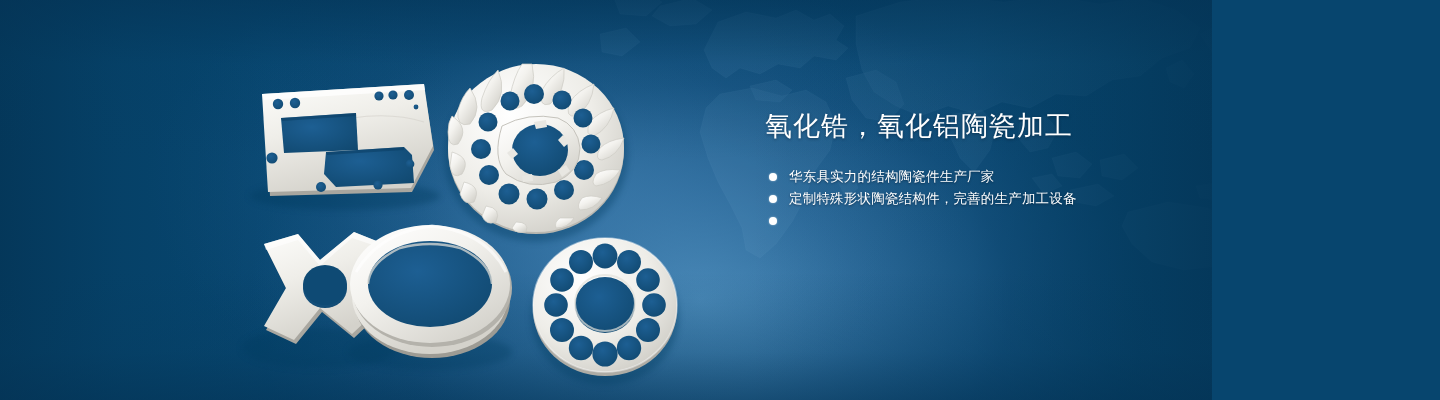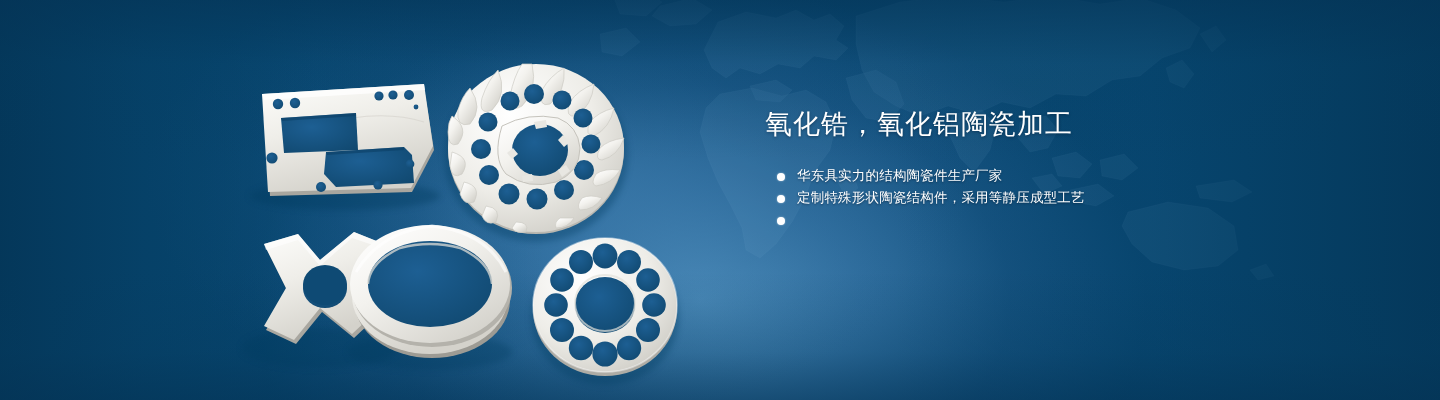--- a/index.html
+++ b/index.html
@@ -2,24 +2,24 @@
 <html><head>
 <meta charset="utf-8">
 <style>
   html, body {
     margin: 0;
     padding: 0;
     background: #07456e;
   }
   #banner {
     position: relative;
-    width: 1440px;
+    width: 1212px;
     height: 400px;
     overflow: hidden;
-    font-family: Liberation Mono, monospace;
+    font-family: Liberation Serif, serif;
     background: #a16207;
   }
 
   
   .bg-base {
     position: absolute;
     inset: 0;
     background: #074771;
   }
   .bg-glow {
@@ -93,21 +93,21 @@
     font-size: 27px;
     line-height: 36px;
     letter-spacing: 1px;
     font-weight: normal;
     margin: 0 0 22px 0;
     text-shadow: 0 1px 3px rgba(0,20,40,0.45);
     white-space: nowrap;
   }
   .bullets {
     list-style: none;
-    margin: 12px;
+    margin: 4px;
     padding: 0;
   }
   .bullet-row {
     display: flex;
     align-items: center;
     height: 22px;
     margin-bottom: 0px;
   }
   .bullet-dot {
     width: 8px;
@@ -344,21 +344,21 @@
 
   <div class="text-block">
     <h1 class="headline">氧化锆，氧化铝陶瓷加工</h1>
     <ul class="bullets">
       <li class="bullet-row">
         <span class="bullet-dot"></span>
         <span class="bullet-text">华东具实力的结构陶瓷件生产厂家</span>
       </li>
       <li class="bullet-row">
         <span class="bullet-dot"></span>
-        <span class="bullet-text">定制特殊形状陶瓷结构件，采用等静压成型工艺</span>
+        <span class="bullet-text">定制特殊形状陶瓷结构件，完善的生产加工设备</span>
       </li>
       <li class="bullet-row">
         <span class="bullet-dot"></span>
       </li>
     </ul>
   </div>
 
 </div>
 
 </body></html>

